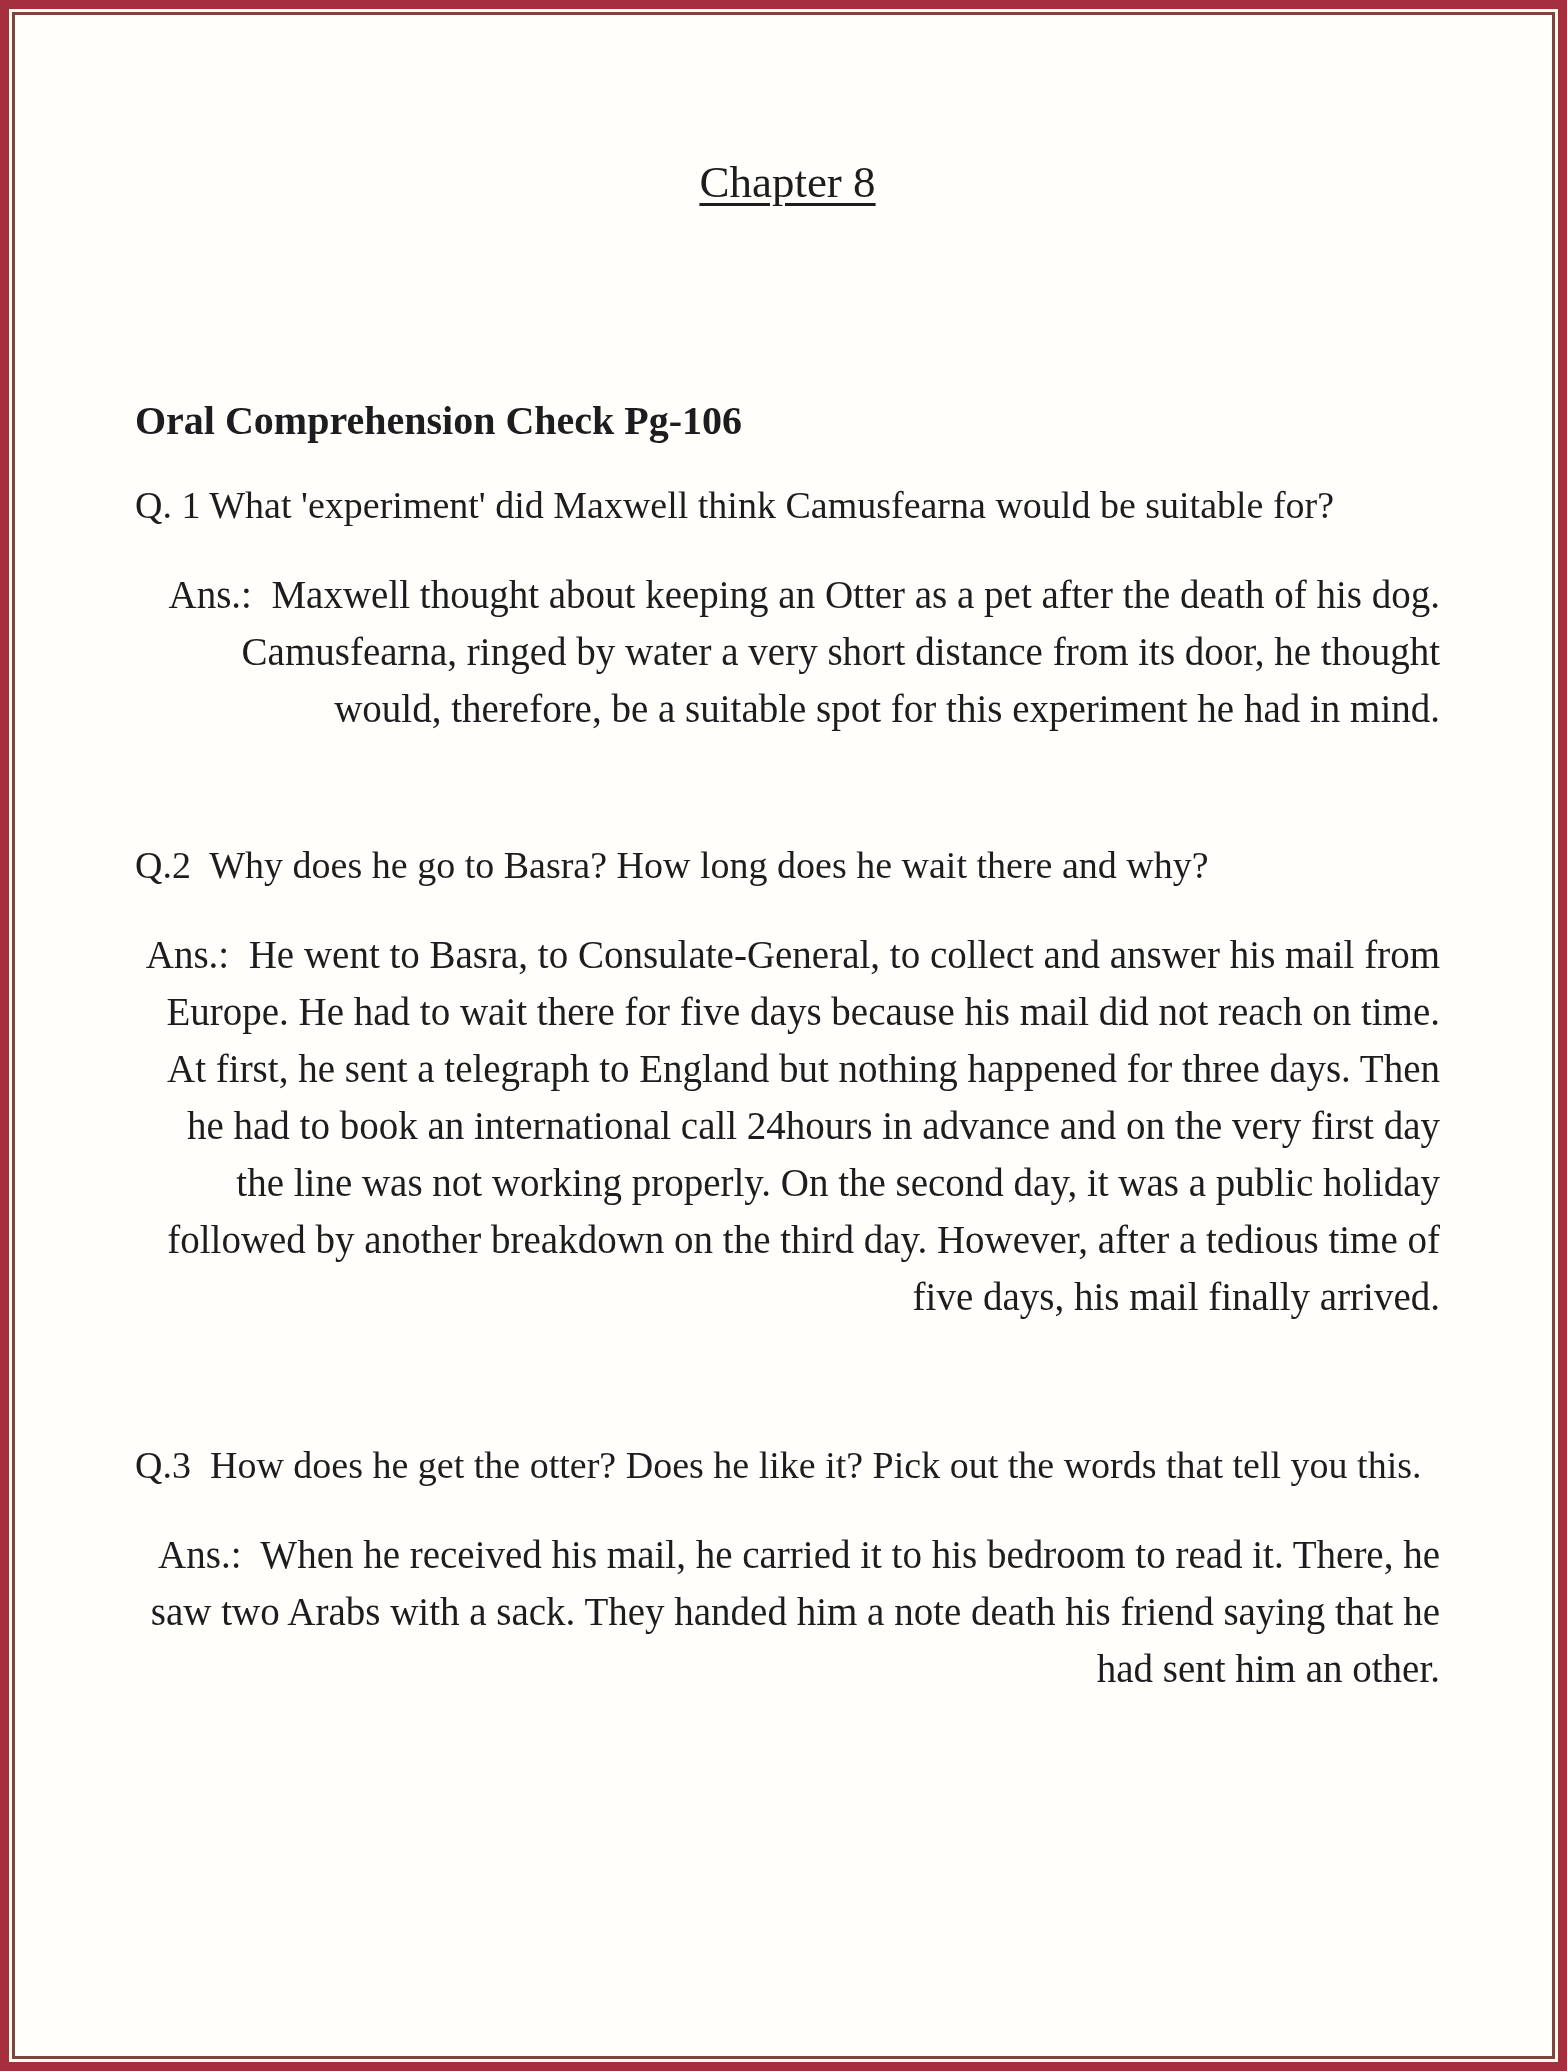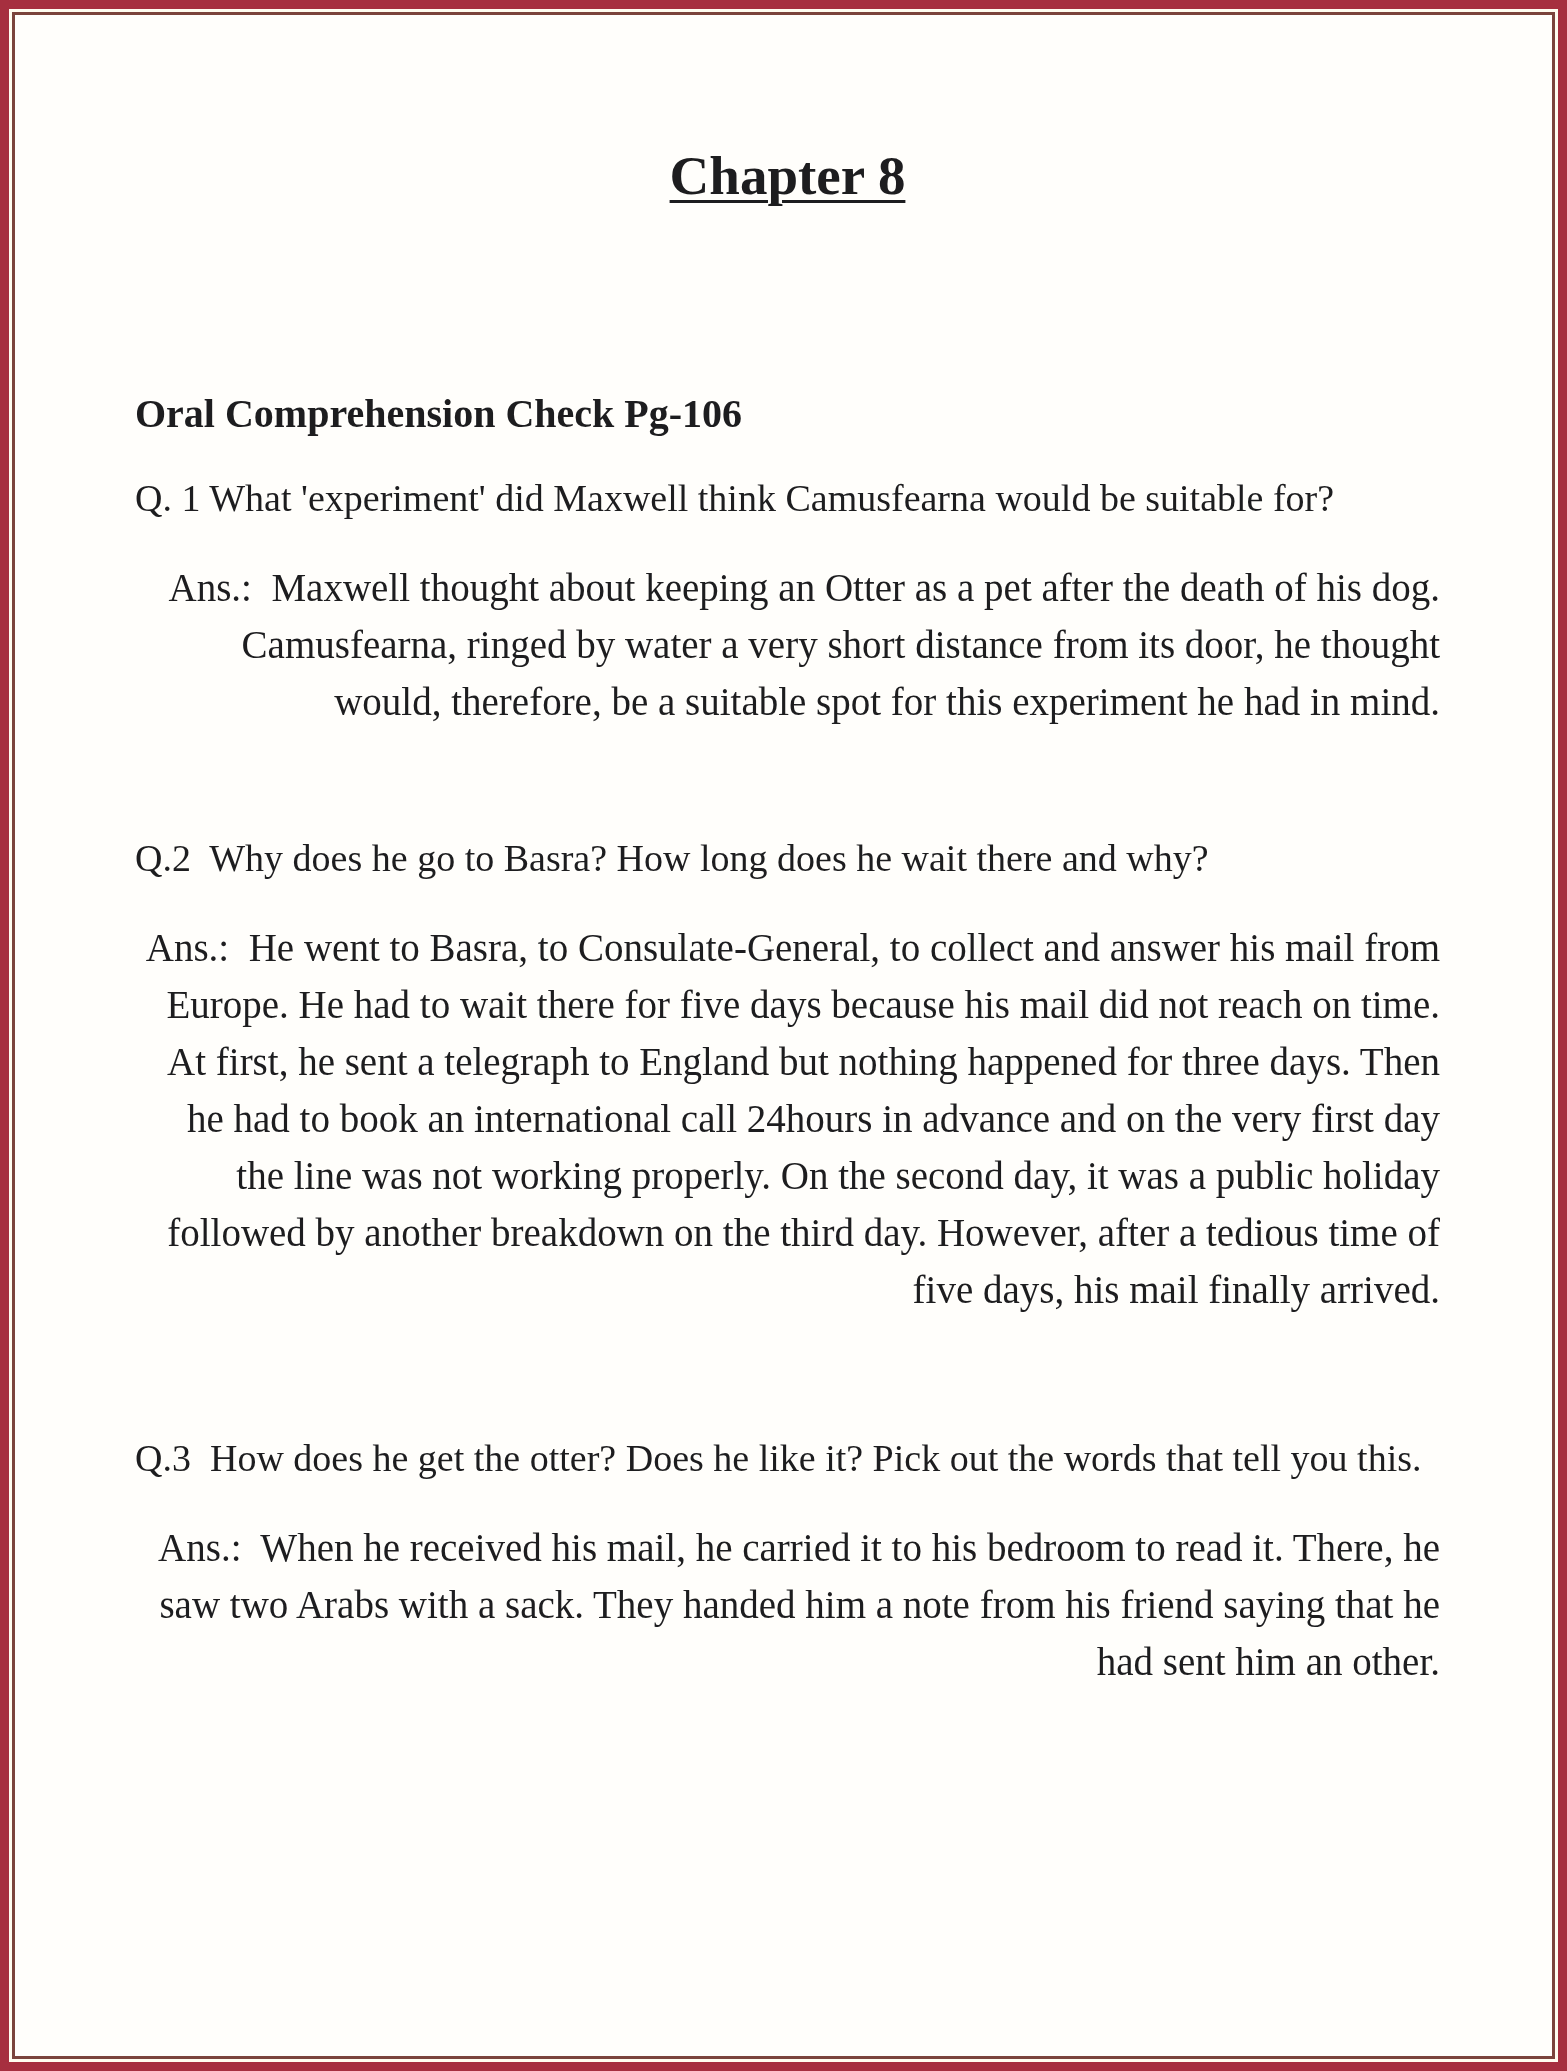--- a/index.html
+++ b/index.html
@@ -36,27 +36,27 @@
   .content {
     box-sizing: border-box;
     padding: 130px 112px 0 120px;
     color: #1d1d1f;
   }
   .title-block {
     text-align: center;
     margin: 0 0 0 0;
   }
   .title-line {
-    font-size: 55px;
-    font-weight: bold;
+    font-size: 45px;
+    font-weight: normal;
     line-height: 61px;
     text-decoration: underline;
     text-underline-offset: 6px;
     text-decoration-thickness: 3px;
-    margin: 0;
+    margin: 7px;
   }
   .section-heading {
     font-size: 40px;
     font-weight: bold;
     margin: 182px 0 0 0;
     line-height: 52px;
   }
   .question {
     font-size: 38px;
     line-height: 57px;
@@ -87,18 +87,18 @@
 
         <h2 class="section-heading">Oral Comprehension Check Pg-106</h2>
 
         <p class="question">Q. 1 What 'experiment' did Maxwell think Camusfearna would be suitable for?</p>
         <p class="answer">Ans.:  Maxwell thought about keeping an Otter as a pet after the death of his dog. Camusfearna, ringed by water a very short distance from its door, he thought would, therefore, be a suitable spot for this experiment he had in mind.</p>
 
         <p class="question q2">Q.2  Why does he go to Basra? How long does he wait there and why?</p>
         <p class="answer">Ans.:  He went to Basra, to Consulate-General, to collect and answer his mail from Europe. He had to wait there for five days because his mail did not reach on time. At first, he sent a telegraph to England but nothing happened for three days. Then he had to book an international call 24hours in advance and on the very first day the line was not working properly. On the second day, it was a public holiday followed by another breakdown on the third day. However, after a tedious time of five days, his mail finally arrived.</p>
 
         <p class="question q3">Q.3  How does he get the otter? Does he like it? Pick out the words that tell you this.</p>
-        <p class="answer">Ans.:  When he received his mail, he carried it to his bedroom to read it. There, he saw two Arabs with a sack. They handed him a note from his friend saying that he had sent him an other.</p>
+        <p class="answer">Ans.:  When he received his mail, he carried it to his bedroom to read it. There, he saw two Arabs with a sack. They handed him a note death his friend saying that he had sent him an other.</p>
 
       </div>
     </div>
   </div>
 </div>
 
 </body></html>

